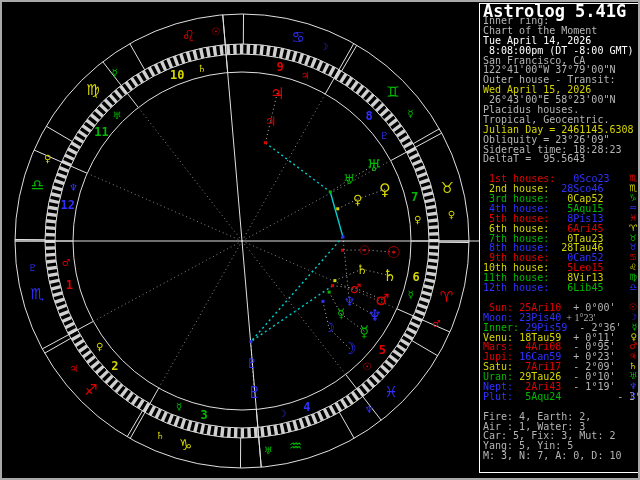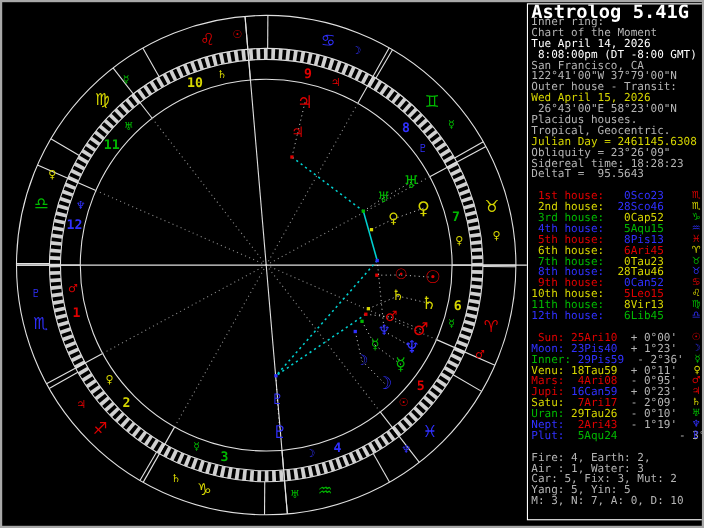--- a/index.html
+++ b/index.html
@@ -358,37 +358,37 @@
         <div class="row"><span style="color: rgb(180, 180, 180);"> 26°43'00"E 58°23'00"N</span></div>
         <div class="row"><span style="color: rgb(180, 180, 180);">Placidus houses.</span></div>
         <div class="row"><span style="color: rgb(180, 180, 180);">Tropical, Geocentric.</span></div>
         <div class="row"><span style="color: rgb(214, 214, 0);">Julian Day = 2461145.6308</span></div>
         <div class="row"><span style="color: rgb(180, 180, 180);">Obliquity = 23°26'09"</span></div>
         <div class="row"><span style="color: rgb(180, 180, 180);">Sidereal time: 18:28:23</span></div>
         <div class="row"><span style="color: rgb(180, 180, 180);">DeltaT =  95.5643</span></div>
       </div>
     <div class="row"></div>
     <div id="house-table">
-        <div class="row"><span style="color: rgb(224, 0, 0);"> 1st house:  </span><span style="color: rgb(48, 48, 255);"> 0Sco23</span><span class="glyph" style="color: rgb(224, 0, 0);">♏</span></div>
+        <div class="row"><span style="color: rgb(224, 0, 0);"> 1st houses:  </span><span style="color: rgb(48, 48, 255);"> 0Sco23</span><span class="glyph" style="color: rgb(224, 0, 0);">♏</span></div>
         <div class="row"><span style="color: rgb(214, 214, 0);"> 2nd house:  </span><span style="color: rgb(48, 48, 255);">28Sco46</span><span class="glyph" style="color: rgb(214, 214, 0);">♏</span></div>
         <div class="row"><span style="color: rgb(0, 184, 0);"> 3rd house:  </span><span style="color: rgb(214, 214, 0);"> 0Cap52</span><span class="glyph" style="color: rgb(0, 184, 0);">♑</span></div>
         <div class="row"><span style="color: rgb(48, 48, 255);"> 4th house:  </span><span style="color: rgb(0, 184, 0);"> 5Aqu15</span><span class="glyph" style="color: rgb(48, 48, 255);">♒</span></div>
         <div class="row"><span style="color: rgb(224, 0, 0);"> 5th house:  </span><span style="color: rgb(48, 48, 255);"> 8Pis13</span><span class="glyph" style="color: rgb(224, 0, 0);">♓</span></div>
         <div class="row"><span style="color: rgb(214, 214, 0);"> 6th house:  </span><span style="color: rgb(224, 0, 0);"> 6Ari45</span><span class="glyph" style="color: rgb(214, 214, 0);">♈</span></div>
         <div class="row"><span style="color: rgb(0, 184, 0);"> 7th house:  </span><span style="color: rgb(214, 214, 0);"> 0Tau23</span><span class="glyph" style="color: rgb(0, 184, 0);">♉</span></div>
         <div class="row"><span style="color: rgb(48, 48, 255);"> 8th house:  </span><span style="color: rgb(214, 214, 0); margin-top: 28px;">28Tau46</span><span class="glyph" style="color: rgb(48, 48, 255);">♉</span></div>
         <div class="row"><span style="color: rgb(224, 0, 0);"> 9th house:  </span><span style="color: rgb(48, 48, 255);"> 0Can52</span><span class="glyph" style="color: rgb(224, 0, 0);">♋</span></div>
         <div class="row"><span style="color: rgb(214, 214, 0);">10th house:  </span><span style="color: rgb(224, 0, 0);"> 5Leo15</span><span class="glyph" style="color: rgb(214, 214, 0);">♌</span></div>
         <div class="row"><span style="color: rgb(0, 184, 0);">11th house:  </span><span style="color: rgb(214, 214, 0);"> 8Vir13</span><span class="glyph" style="color: rgb(0, 184, 0);">♍</span></div>
         <div class="row"><span style="color: rgb(48, 48, 255);">12th house:  </span><span style="color: rgb(0, 184, 0);"> 6Lib45</span><span class="glyph" style="color: rgb(48, 48, 255);">♎</span></div>
       </div>
     <div class="row"></div>
     <div id="planet-table">
         <div class="row"><span style="color: rgb(224, 0, 0);"> Sun: </span><span style="color: rgb(224, 0, 0);">25Ari10</span><span style="color: rgb(180, 180, 180);">  + 0°00'</span><span class="glyph" style="color: rgb(224, 0, 0);">☉</span></div>
-        <div class="row"><span style="color: rgb(48, 48, 255);">Moon: </span><span style="color: rgb(48, 48, 255);">23Pis40</span><span style="color: rgb(180, 180, 180);">  + 1°23'</span><span class="glyph" style="color: rgb(48, 48, 255);">☽</span></div>
+        <div class="row"><span style="color: rgb(48, 48, 255);">Moon: </span><span style="color: rgb(48, 48, 255);">23Pis40</span><span style="color: rgb(180, 180, 180); font-family: Liberation Serif, serif;">  + 1°23'</span><span class="glyph" style="color: rgb(48, 48, 255);">☽</span></div>
         <div class="row"><span style="color: rgb(0, 184, 0);">Inner: </span><span style="color: rgb(48, 48, 255);">29Pis59</span><span style="color: rgb(180, 180, 180);">  - 2°36'</span><span class="glyph" style="color: rgb(0, 184, 0);">☿</span></div>
         <div class="row"><span style="color: rgb(214, 214, 0);">Venu: </span><span style="color: rgb(214, 214, 0);">18Tau59</span><span style="color: rgb(180, 180, 180);">  + 0°11'</span><span class="glyph" style="color: rgb(214, 214, 0);">♀</span></div>
         <div class="row"><span style="color: rgb(224, 0, 0);">Mars: </span><span style="color: rgb(224, 0, 0);"> 4Ari08</span><span style="color: rgb(180, 180, 180);">  - 0°95'</span><span class="glyph" style="color: rgb(224, 0, 0);">♂</span></div>
         <div class="row"><span style="color: rgb(224, 0, 0);">Jupi: </span><span style="color: rgb(48, 48, 255);">16Can59</span><span style="color: rgb(180, 180, 180);">  + 0°23'</span><span class="glyph" style="color: rgb(224, 0, 0);">♃</span></div>
         <div class="row"><span style="color: rgb(214, 214, 0);">Satu: </span><span style="color: rgb(224, 0, 0);"> 7Ari17</span><span style="color: rgb(180, 180, 180);">  - 2°09'</span><span class="glyph" style="color: rgb(214, 214, 0);">♄</span></div>
         <div class="row"><span style="color: rgb(0, 184, 0);">Uran: </span><span style="color: rgb(214, 214, 0);">29Tau26</span><span style="color: rgb(180, 180, 180);">  - 0°10'</span><span class="glyph" style="color: rgb(0, 184, 0);">♅</span></div>
         <div class="row"><span style="color: rgb(48, 48, 255);">Nept: </span><span style="color: rgb(224, 0, 0);"> 2Ari43</span><span style="color: rgb(180, 180, 180);">  - 1°19'</span><span class="glyph" style="color: rgb(48, 48, 255);">♆</span></div>
         <div class="row"><span style="color: rgb(48, 48, 255);">Plut: </span><span style="color: rgb(0, 184, 0);"> 5Aqu24</span><span style="color: rgb(180, 180, 180); padding-left: 44px;">  - 3°59'</span><span class="glyph" style="color: rgb(48, 48, 255);">♇</span></div>
       </div>
     <div class="row"></div>

